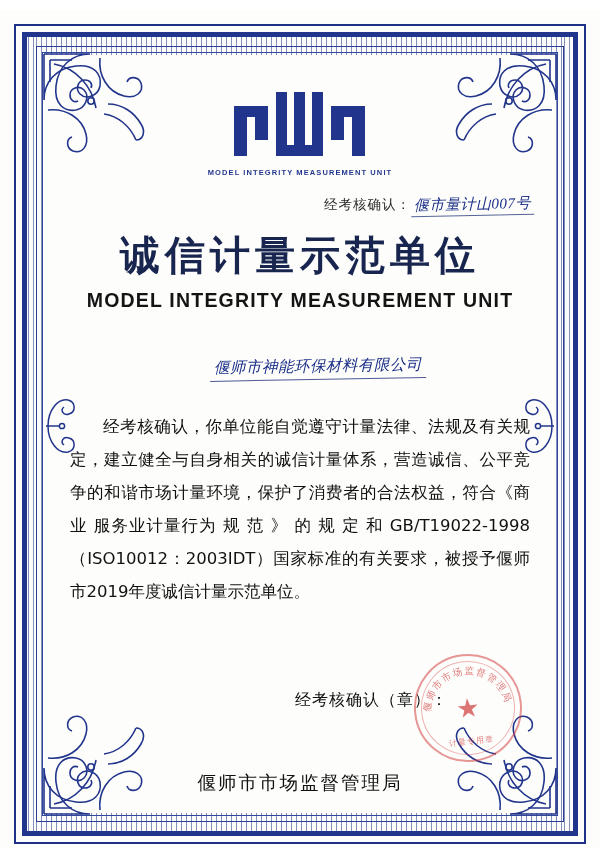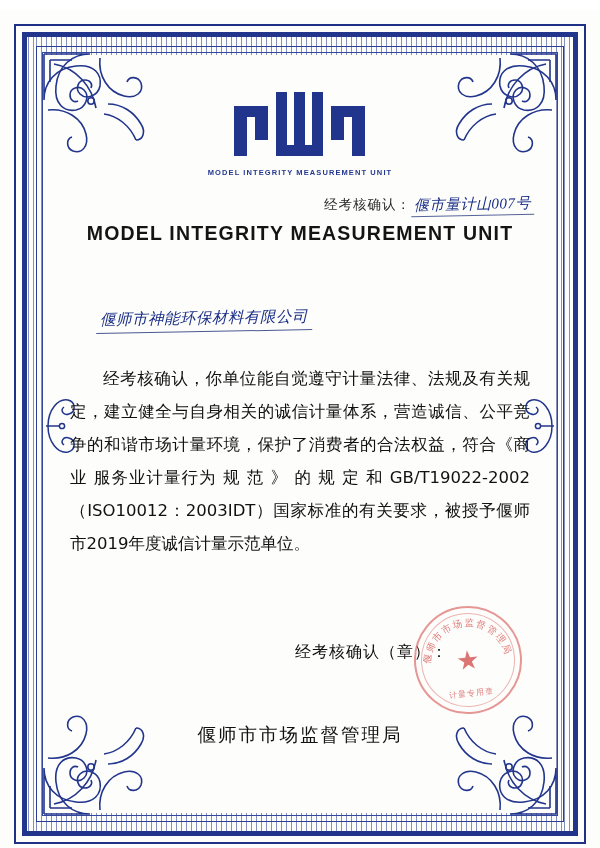--- a/index.html
+++ b/index.html
@@ -146,22 +146,23 @@
   .title-en {
     margin-top: 6px;
     text-align: center;
     font-weight: 700;
     font-size: 19.5px;
     letter-spacing: 1.2px;
     color: #141414;
   }
 
   .recipient-line {
-    margin-top: 63px;
+    margin-top: 44px;
     padding-left: 36px;
+    text-align: center;
   }
   .recipient {
     font-family: "Liberation Serif", serif;
     font-style: italic;
     font-size: 15.5px;
     color: #1b2f87;
     border-bottom: 1px solid rgba(30,48,120,.8);
     display: inline-block;
     padding: 0 4px 2px 4px;
     transform: rotate(-1deg);
@@ -346,28 +347,29 @@
           </g>
         </svg>
       </span>
       <div class="logo-caption">MODEL INTEGRITY MEASUREMENT UNIT</div>
     </div>
 
     <div class="cert-no-line">
       <span class="cert-no-label">经考核确认：</span><span class="handwriting">偃市量计山007号</span>
     </div>
 
+    <div class="title-cn">诚信计量示范单位</div>
     <div class="title-en">MODEL INTEGRITY MEASUREMENT UNIT</div>
 
     <div class="recipient-line">
       <span class="recipient">偃师市神能环保材料有限公司</span>
     </div>
 
     <div class="body-text">
-      <p>经考核确认，你单位能自觉遵守计量法律、法规及有关规定，建立健全与自身相关的诚信计量体系，营造诚信、公平竞争的和谐市场计量环境，保护了消费者的合法权益，符合《商业 服务业计量行为 规 范 》 的 规 定 和 GB/T19022-2002（ISO10012：2003IDT）国家标准的有关要求，被授予偃师市2019年度诚信计量示范单位。</p>
+      <p>经考核确认，你单位能自觉遵守计量法律、法规及有关规定，建立健全与自身相关的诚信计量体系，营造诚信、公平竞争的和谐市场计量环境，保护了消费者的合法权益，符合《商业 服务业计量行为 规 范 》 的 规 定 和 GB/T19022-1998（ISO10012：2003IDT）国家标准的有关要求，被授予偃师市2019年度诚信计量示范单位。</p>
     </div>
 
     <div class="seal-area">
       <div class="issuer-line">经考核确认（章）：</div>
       <div class="seal">
         <div class="ring"></div>
         <svg class="arc-text" viewBox="0 0 104 104">
           <defs>
             <path id="sealarc" d="M 14,56 A 38,38 0 0 1 90,56" fill="none"></path>
           </defs>

